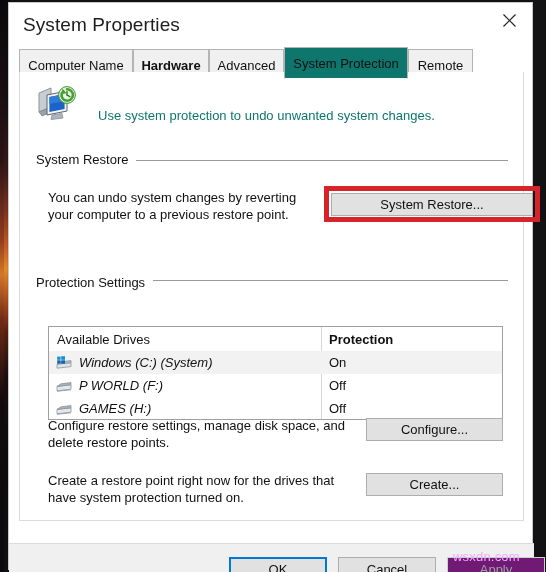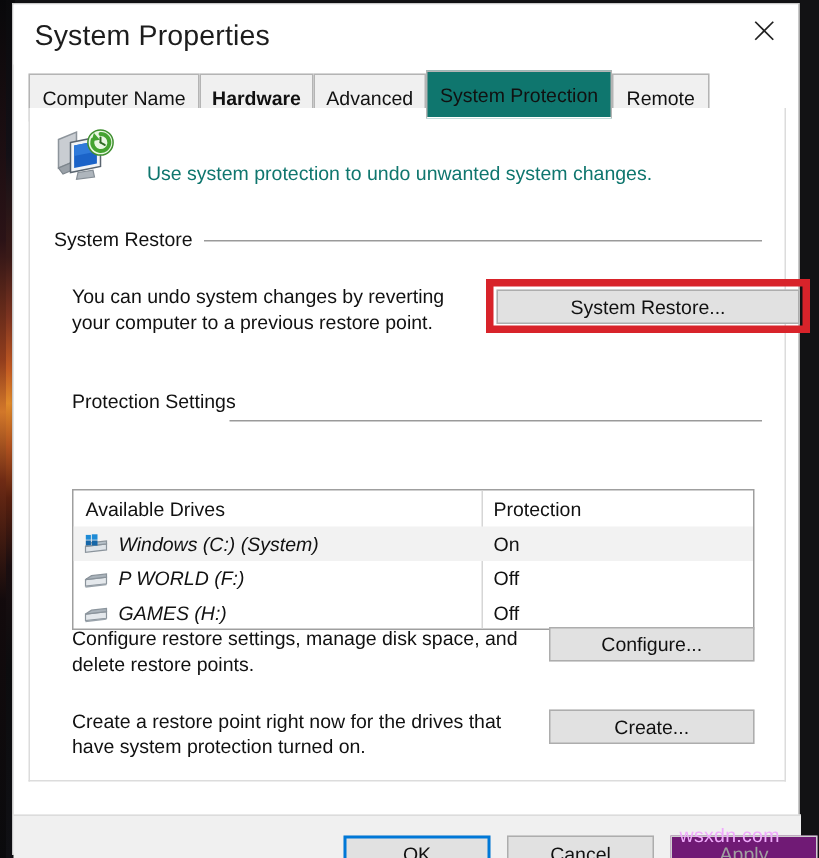--- a/index.html
+++ b/index.html
@@ -335,28 +335,28 @@
 
     <div class="group-title" style="left:16px; top:80px;">System Restore</div>
     <div class="group-rule" style="left:116px; top:88px; width:372px;"></div>
 
     <div class="body-text" style="left:28px; top:117px; width:275px;">You can undo system changes by reverting</div>
     <div class="body-text" style="left:28px; top:134px; width:275px;">your computer to a previous restore point.</div>
 
     <div class="btn" style="left:311px; top:121px; width:202px; height:23px;">System Restore...</div>
     <div id="restore-highlight"></div>
 
-    <div class="group-title" style="left:16px; top:188px;margin-left:12px;">Protection Settings</div>
+    <div class="group-title" style="left:16px; top:203px;">Protection Settings</div>
     <div class="group-rule" style="left:133px; top:208px; width:355px;"></div>
 
     <div id="drives-list">
       <div id="drives-colsplit"></div>
 
       <div class="lv-header" style="left:8px; width:260px;">Available Drives</div>
-      <div class="lv-header" style="left:280px; width:160px;">Protection</div>
+      <div class="lv-header" style="left:280px; width:160px;font-weight:bold;">Protection</div>
 
       <div class="lv-row selected" style="top:24px;">
         <div class="lv-cell-name">
           <span class="drive-ico">
             <svg width="18" height="14" viewBox="0 0 18 14" aria-hidden="true">
               <path d="M2 8.2 L16 6.6 L16 10.6 L2 12.2 Z" fill="#dfe4e9" stroke="#8b949c" stroke-width=".8"></path>
               <path d="M2 8.2 L6 5.8 L16 4.6 L16 6.6 Z" fill="#b8c2ca" stroke="#8b949c" stroke-width=".8"></path>
               <rect x="2.2" y="0.6" width="3.4" height="3.2" fill="#1e8bd6"></rect>
               <rect x="6.2" y="0.2" width="3.8" height="3.6" fill="#1e8bd6"></rect>
               <rect x="2.2" y="4.3" width="3.4" height="3.2" fill="#1566a8"></rect>

